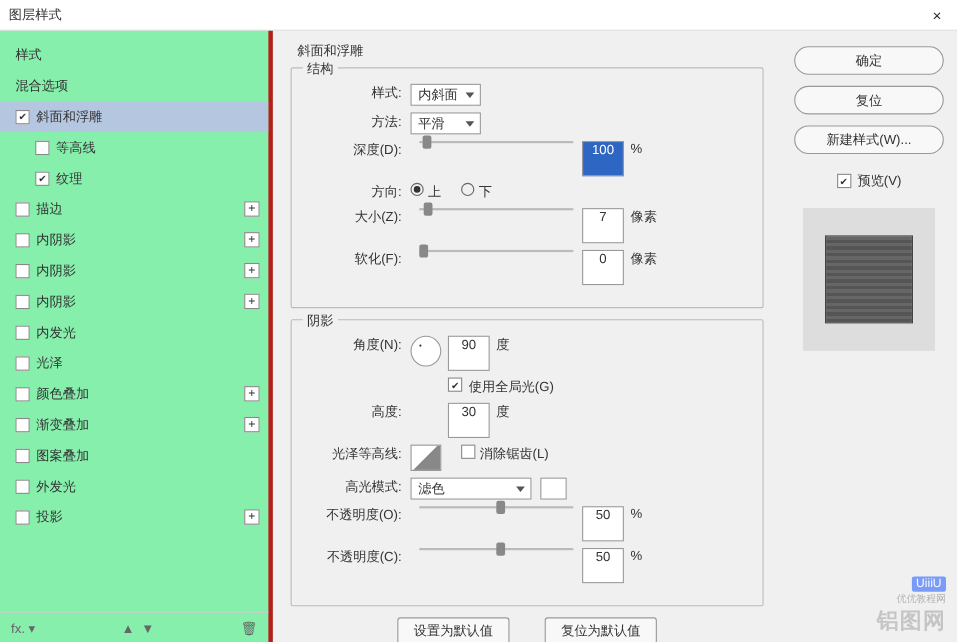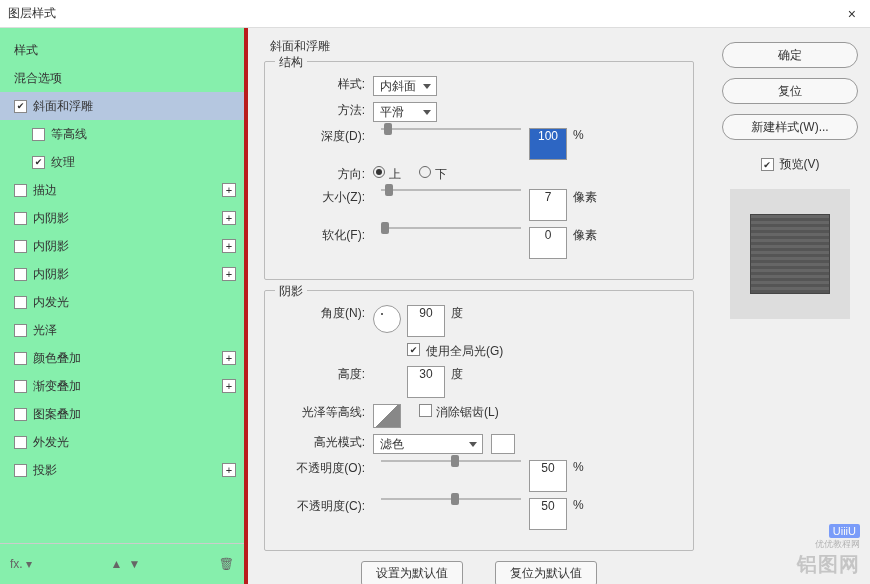--- a/index.html
+++ b/index.html
@@ -11,21 +11,21 @@
 .left { width: 248px; border-right: 4px solid #b91c1c; background: #86efac; display: flex; flex-direction: column; }
 .left-list { flex: 1; overflow: auto; padding-top: 8px; }
 .left-row { height: 28px; display: flex; align-items: center; justify-content: space-between; padding: 0 8px 0 14px; cursor: pointer; }
 .left-row.header { font-weight: normal; }
 .left-row.selected { background: #b5c7e0; }
 .left-row .lbl { display: flex; align-items: center; gap: 6px; }
 .left-row .lbl.indent { padding-left: 18px; }
 .check { width: 13px; height: 13px; border: 1px solid #888; background: #fff; display: inline-flex; align-items: center; justify-content: center; font-size: 9px; color: #333; }
 .check.checked::before { content: "✔"; }
 .plus { width: 14px; height: 14px; border: 1px solid #888; background: #fff; display: inline-flex; align-items: center; justify-content: center; font-size: 11px; line-height: 1; }
-.left-footer { height: 41px; border-top: 1px solid #ccc; display: flex; align-items: center; justify-content: space-between; padding: 0 10px; color: #666; }
+.left-footer { height: 28px; border-top: 1px solid #ccc; display: flex; align-items: center; justify-content: space-between; padding: 0 10px; color: #666; }
 .left-footer .arrows { display: flex; gap: 6px; }
 .center { flex: 1; padding: 10px 16px; overflow: auto; }
 .fieldset { border: 1px solid #bbb; border-radius: 2px; padding: 8px 12px 14px 12px; margin-bottom: 10px; position: relative; }
 .fieldset > .legend { position: absolute; top: -8px; left: 10px; background: #f0f0f0; padding: 0 4px; font-size: 12px; }
 .section-title { margin: 0 0 6px 6px; font-size: 12px; }
 .row { display: flex; align-items: flex-start; margin: 6px 0; }
 .row .label { width: 96px; text-align: right; padding-right: 8px; }
 .select { border: 1px solid #999; background: #fff; height: 20px; min-width: 64px; padding: 0 18px 0 6px; position: relative; display: inline-flex; align-items: center; }
 .select.wide { min-width: 110px; }
 .select::after { content: ""; position: absolute; right: 5px; top: 7px; border-left: 4px solid transparent; border-right: 4px solid transparent; border-top: 5px solid #555; }

